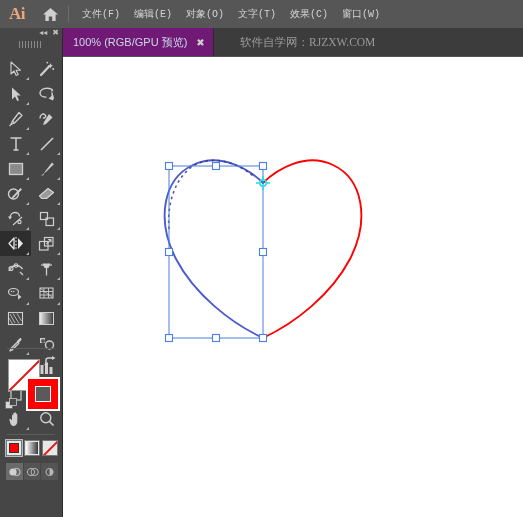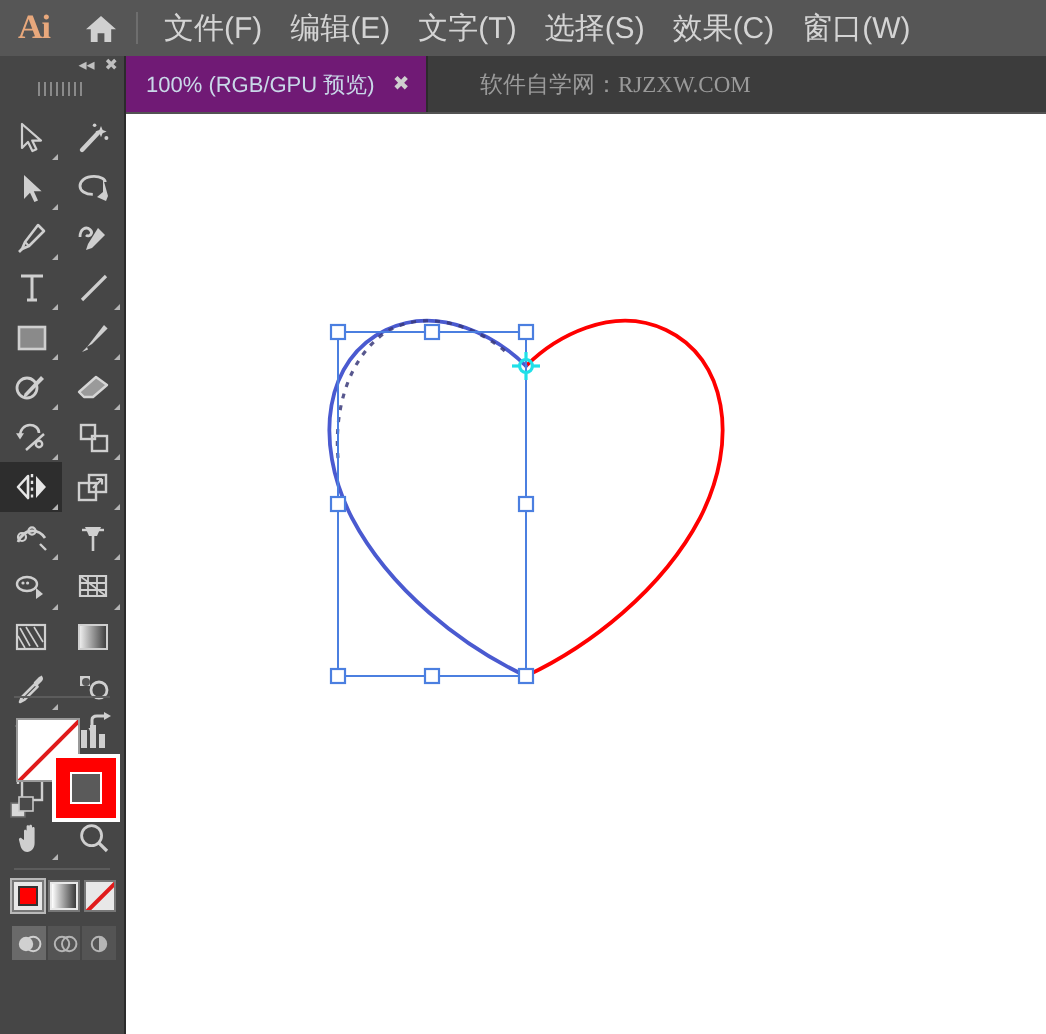--- a/index.html
+++ b/index.html
@@ -20,21 +20,21 @@
     width:34px;height:28px;display:flex;align-items:center;justify-content:center;
     color:#E8A87C;font-size:17px;font-weight:bold;letter-spacing:-0.5px;
     font-family:"Liberation Serif","DejaVu Serif",serif;
   }
   .home-btn{
     width:32px;height:28px;display:flex;align-items:center;justify-content:center;
   }
   .menu-sep{width:1px;height:16px;background:#6e6e6e;margin:0 6px 0 2px;}
   .menu-items{display:flex;align-items:center;}
   .menu-item{
-    color:#d4d4d4;font-size:15px;padding:4px 7px;white-space:nowrap;cursor:default;
+    color:#d4d4d4;font-size:10px;padding:4px 7px;white-space:nowrap;cursor:default;font-family:Liberation Mono, monospace;
   }
 
   
   .tabbar{
     position:absolute;left:0;top:28px;width:523px;height:28px;
     background:#3C3C3C;
   }
   .panel-head{
     position:absolute;left:0;top:0;width:62px;height:28px;
     background:#464646;border-right:1px solid #2b2b2b;
@@ -141,22 +141,22 @@
     <div class="ai-logo">Ai</div>
     <div class="home-btn">
       <svg width="17" height="15" viewBox="0 0 17 15" aria-hidden="true">
         <path d="M8.5 1 L16 7.6 L13.6 7.6 L13.6 14 L10.2 14 L10.2 9.6 L6.8 9.6 L6.8 14 L3.4 14 L3.4 7.6 L1 7.6 Z" fill="#d0d0d0"></path>
       </svg>
     </div>
     <div class="menu-sep"></div>
     <div class="menu-items">
       <div class="menu-item">文件(F)</div>
       <div class="menu-item">编辑(E)</div>
+      <div class="menu-item">对象(O)</div>
       <div class="menu-item">文字(T)</div>
-      <div class="menu-item">选择(S)</div>
       <div class="menu-item">效果(C)</div>
       <div class="menu-item">窗口(W)</div>
     </div>
   </div>
 
   <div class="tabbar">
     <div class="panel-head">
       <div class="panel-head-btns">
         <span class="ph-btn">◂◂</span>
         <span class="ph-btn">✖</span>

